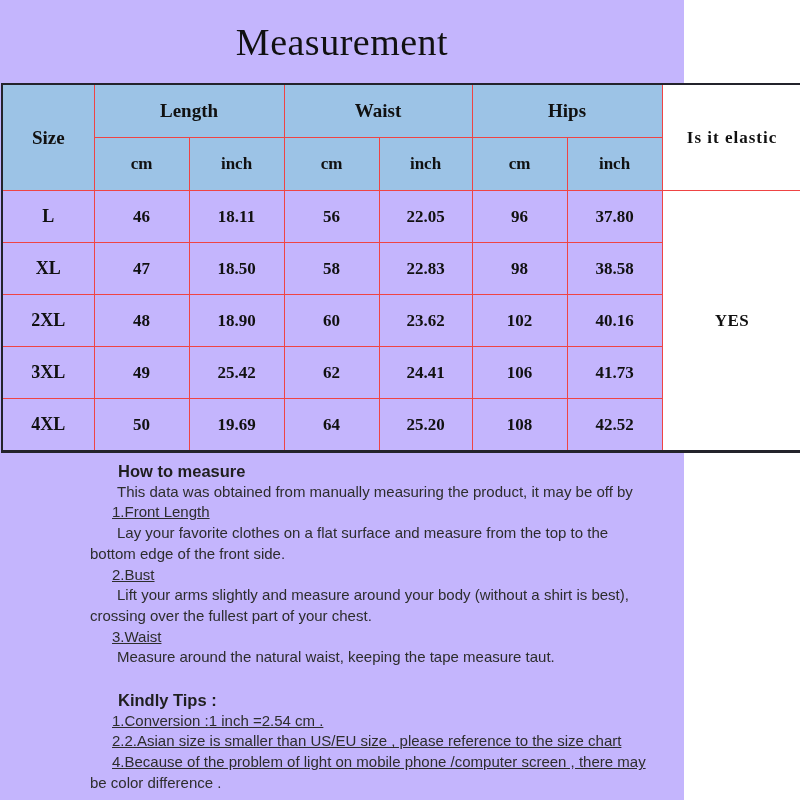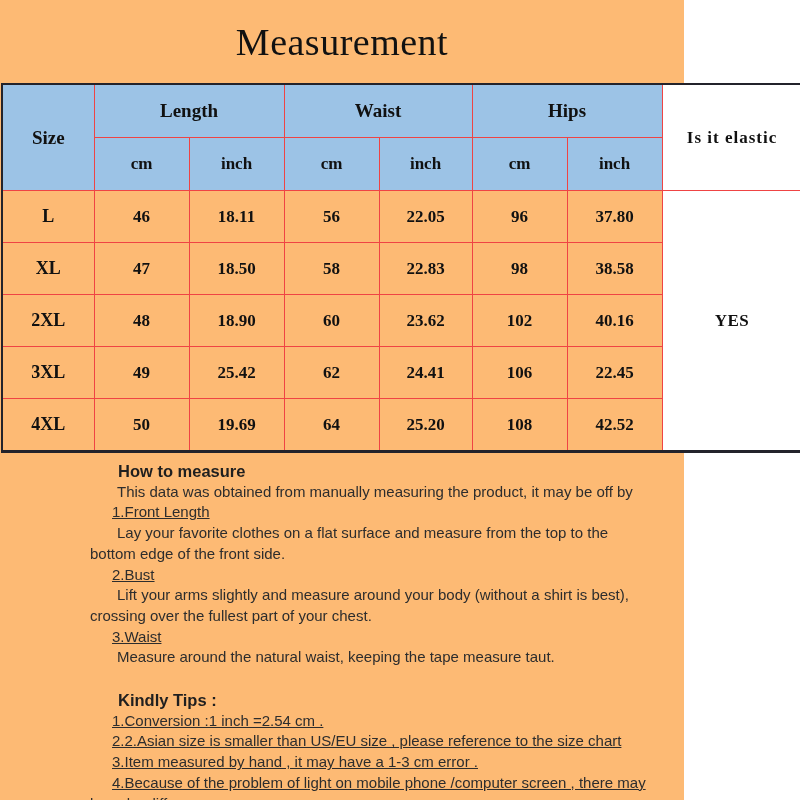--- a/index.html
+++ b/index.html
@@ -6,21 +6,21 @@
     margin: 0;
     padding: 0;
     background: #ffffff;
     width: 800px;
     height: 800px;
     overflow: hidden;
   }
   .page {
     width: 684px;
     height: 800px;
-    background: #fdba74;
+    background: #c4b5fd;
     position: relative;
     font-family: "Liberation Sans", sans-serif;
   }
   .title {
     margin: 0;
     padding-top: 20px;
     height: 63px;
     text-align: center;
     font-family: "Liberation Serif", serif;
     font-weight: normal;
@@ -158,21 +158,21 @@
       <td class="value-cell">102</td>
       <td class="value-cell">40.16</td>
     </tr>
     <tr class="data-row">
       <td class="size-cell">3XL</td>
       <td class="value-cell">49</td>
       <td class="value-cell">25.42</td>
       <td class="value-cell">62</td>
       <td class="value-cell">24.41</td>
       <td class="value-cell">106</td>
-      <td class="value-cell">22.45</td>
+      <td class="value-cell">41.73</td>
     </tr>
     <tr class="data-row">
       <td class="size-cell">4XL</td>
       <td class="value-cell">50</td>
       <td class="value-cell">19.69</td>
       <td class="value-cell">64</td>
       <td class="value-cell">25.20</td>
       <td class="value-cell">108</td>
       <td class="value-cell">42.52</td>
     </tr>
@@ -188,19 +188,18 @@
     <div class="line-item">2.Bust</div>
     <div class="line-first">Lift your arms slightly and measure around your body (without a shirt is best),</div>
     <div class="line-cont">crossing over the fullest part of your chest.</div>
     <div class="line-item">3.Waist</div>
     <div class="line-first">Measure around the natural waist, keeping the tape measure taut.</div>
 
     <div class="tips-block">
       <div class="section-heading">Kindly Tips :</div>
       <div class="line-item">1.Conversion :1 inch =2.54 cm .</div>
       <div class="line-item">2.2.Asian size is smaller than US/EU size , please reference to the size chart</div>
-      <div class="line-item">3.Item measured by hand , it may have a 1-3 cm error .</div>
       <div class="line-item">4.Because of the problem of light on mobile phone /computer screen , there may</div>
       <div class="line-cont">be  color difference .</div>
     </div>
   </div>
 
 </div>
 
 </body></html>

